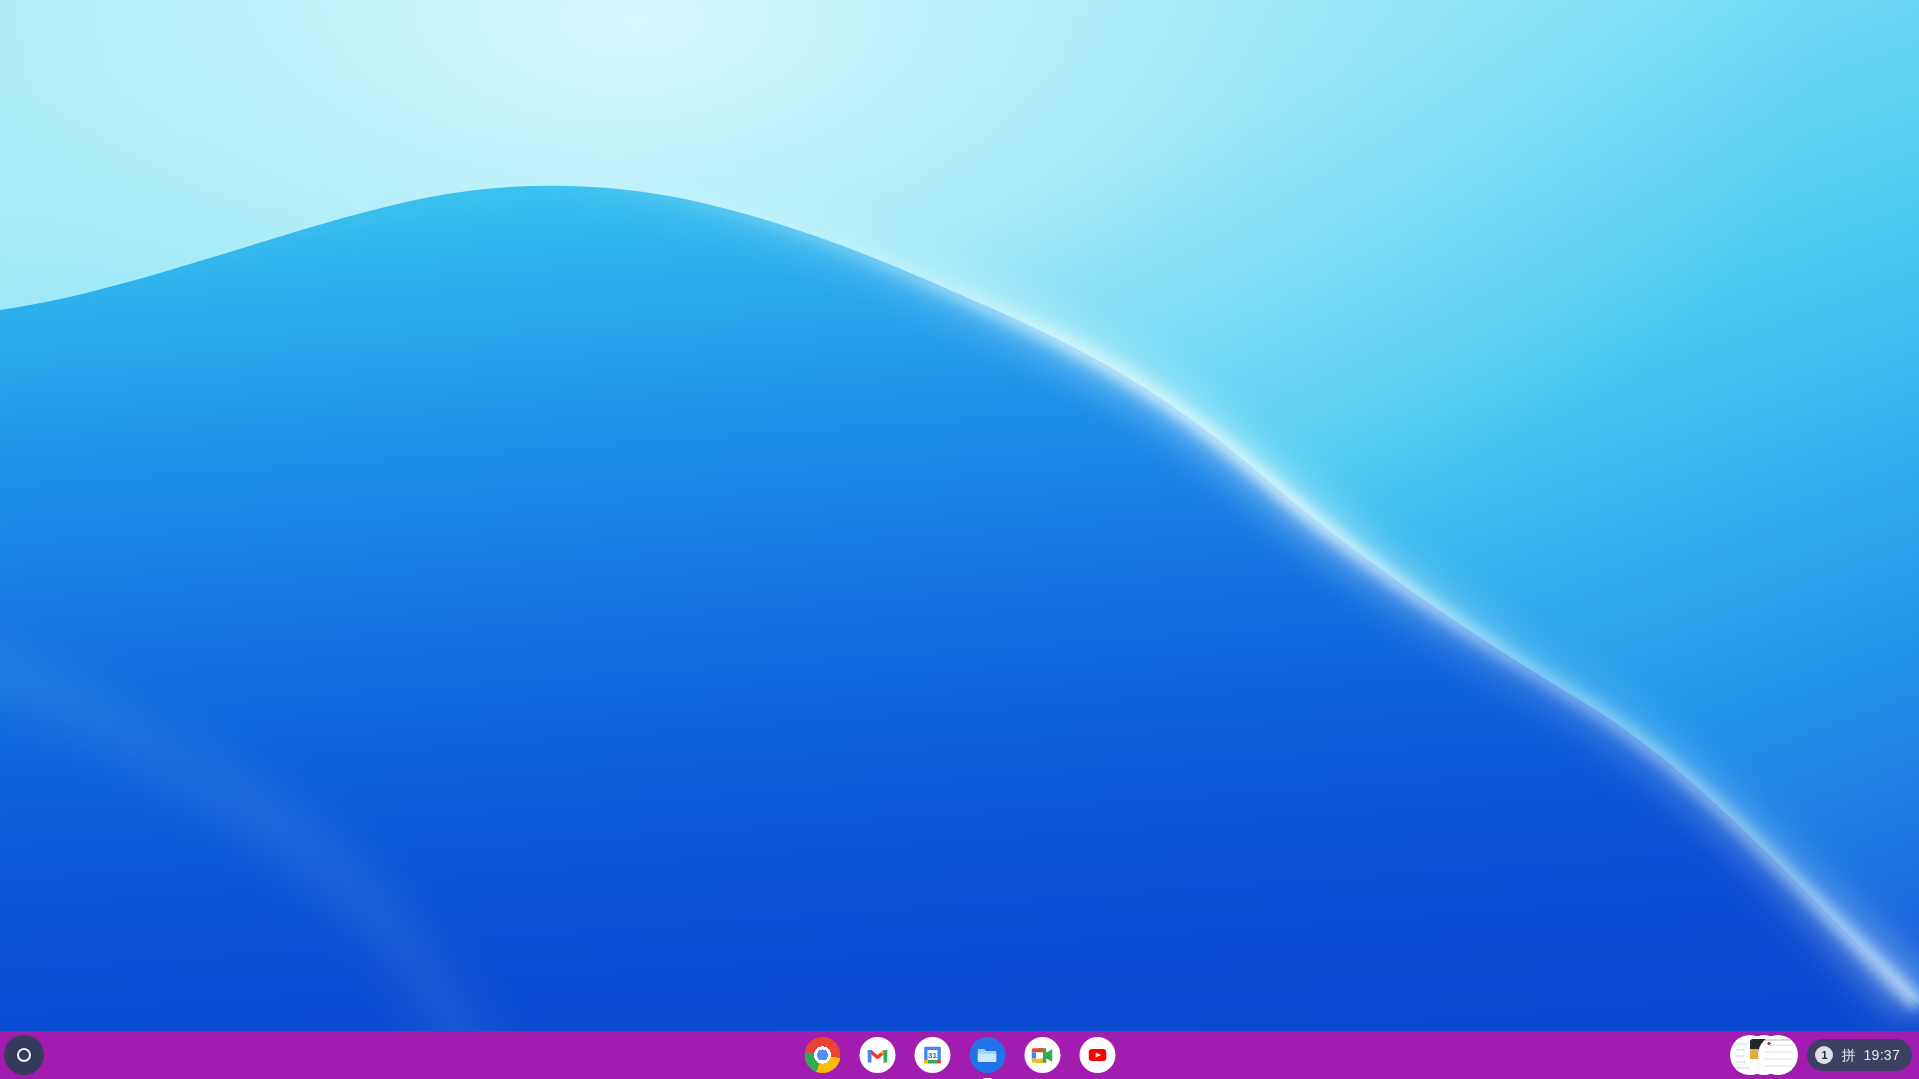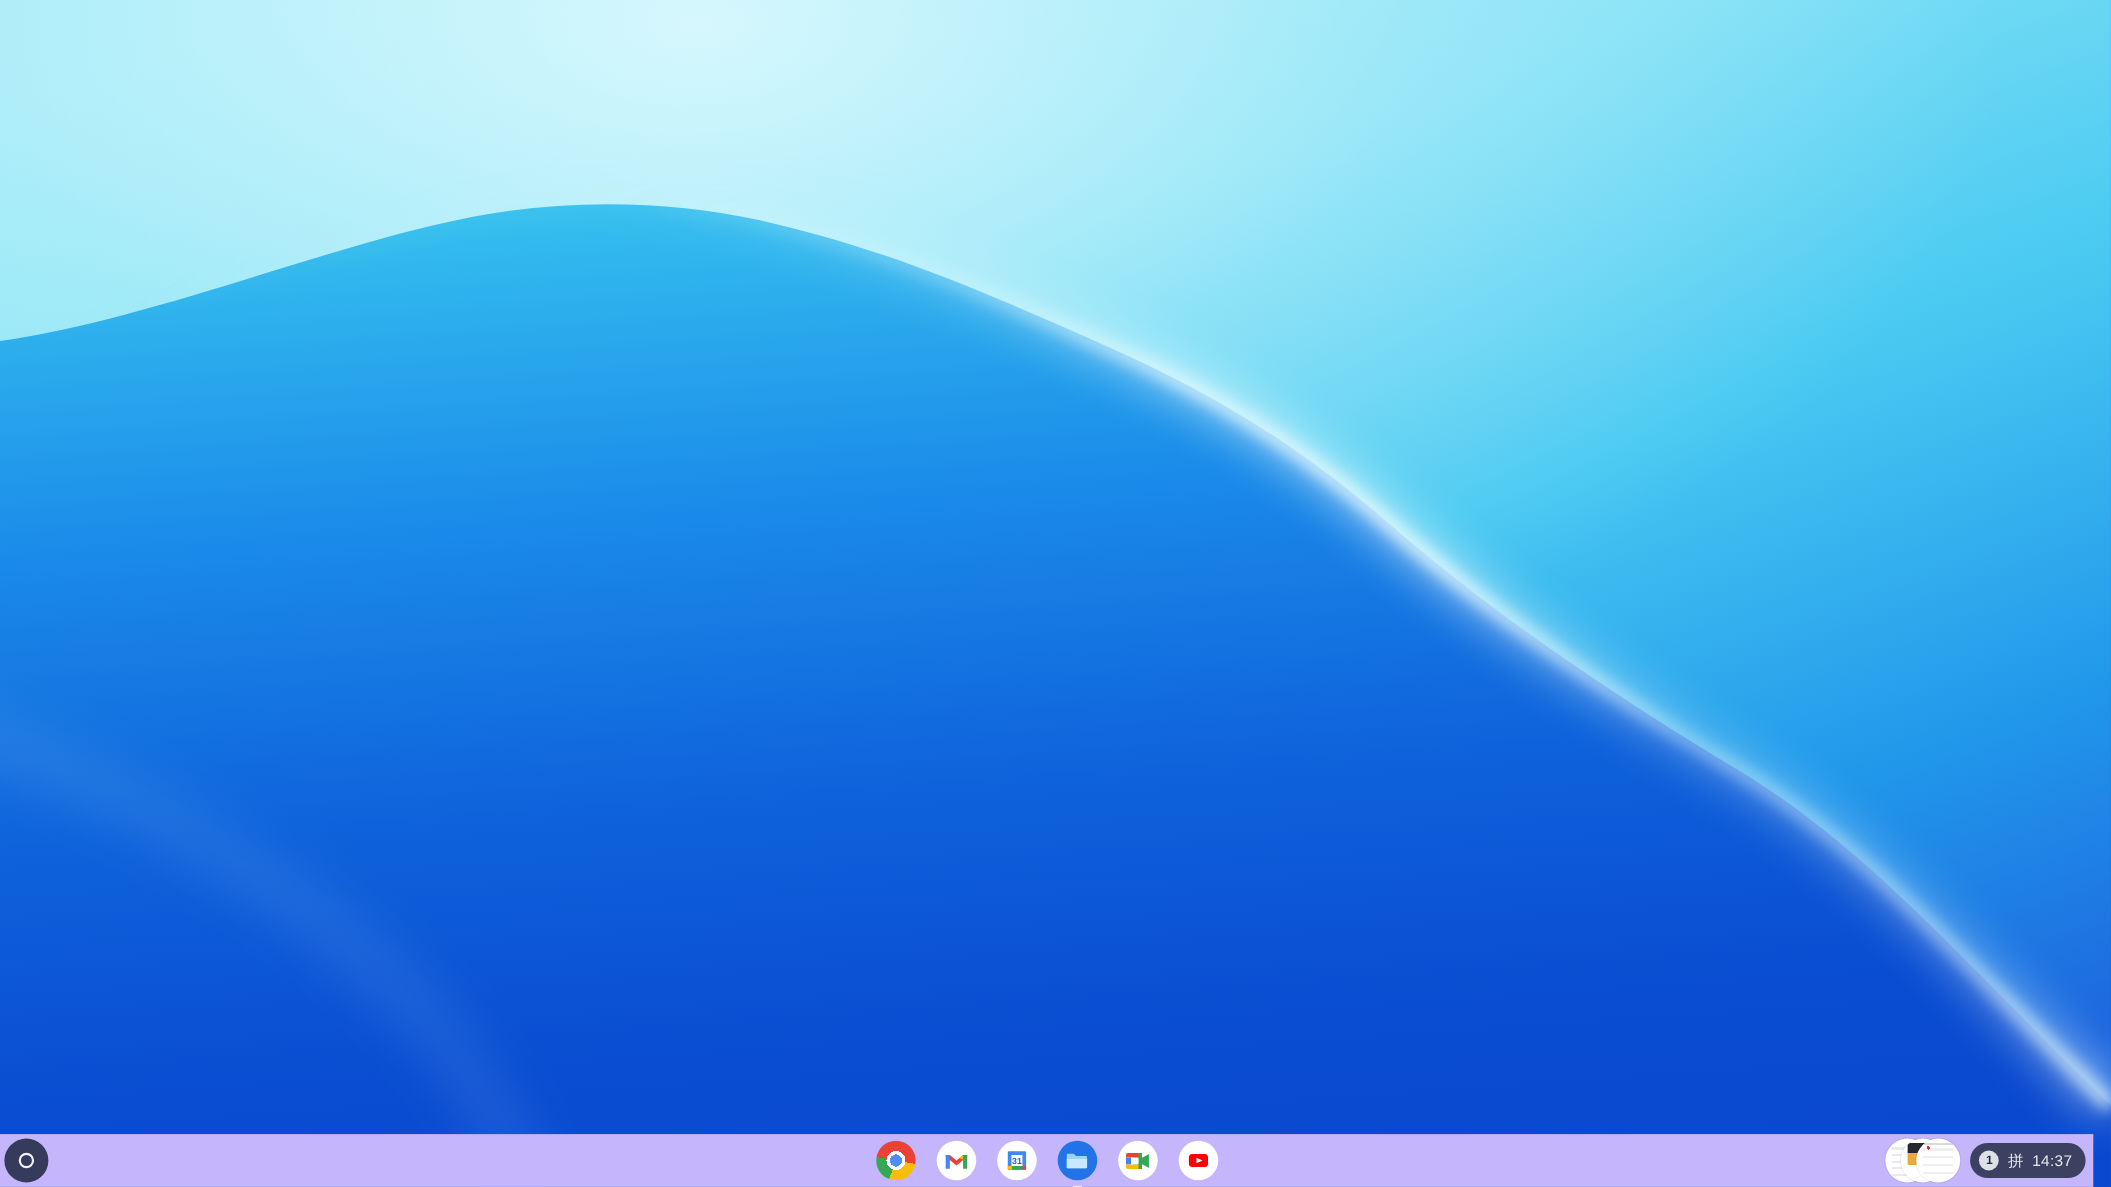--- a/index.html
+++ b/index.html
@@ -5,22 +5,22 @@
   * { margin:0; padding:0; box-sizing:border-box; }
   html,body { width:1919px; height:1079px; overflow:hidden; background:#0a4ed2;
               font-family:"Liberation Sans", sans-serif; }
   .screen { position:relative; width:1919px; height:1079px; }
 
   
   .wallpaper { position:absolute; inset:0; display:block; }
 
   
   .shelf {
-    position:absolute; left:0; right:16px; bottom:0; height:48px;
-    background:#c4b5fd; display:flex; align-items:center; z-index:10;
+    position:absolute; left:0; right:0; bottom:0; height:48px;
+    background:#a21caf; display:flex; align-items:center; z-index:10;
   }
   .launcher-btn {
     width:40px; height:40px; margin-left:4px; border:none; cursor:pointer;
     border-radius:50%; background:#353b5a; display:flex; align-items:center; justify-content:center;
   }
   .launcher-ring {
     width:14px; height:14px; border:2.2px solid #f0f2f5; border-radius:50%; display:block;
   }
   .shelf-apps {
     position:absolute; left:50%; top:0; transform:translateX(-50%);
@@ -238,18 +238,18 @@
             <span class="page"></span>
           </span>
         <span class="thumb thumb-3">
             <span class="page"></span>
           </span>
       </button>
 
       <button class="status-pill">
         <span class="notif-badge">1</span>
         <span class="ime">拼</span>
-        <span class="clock">14:37</span>
+        <span class="clock">19:37</span>
       </button>
 
     </div>
   </div>
 </div>
 
 </body></html>

